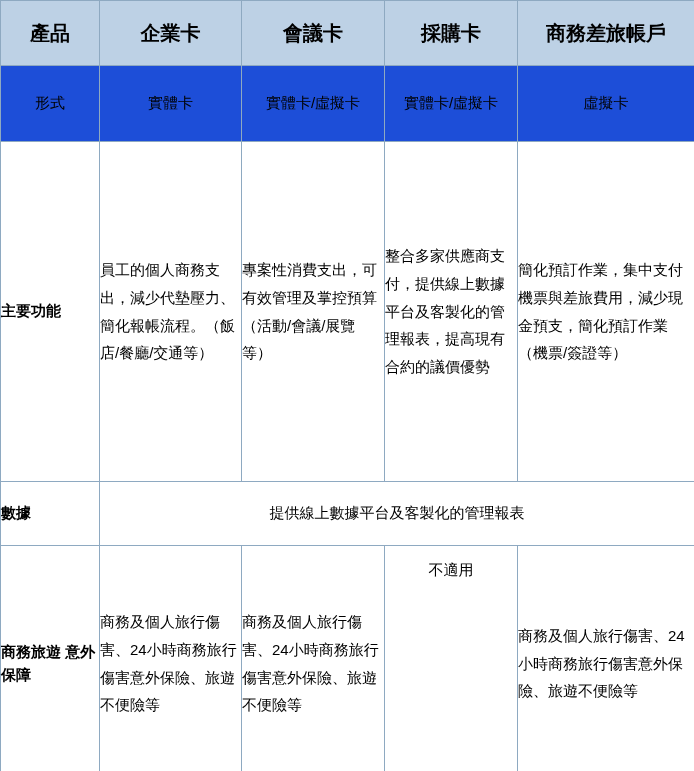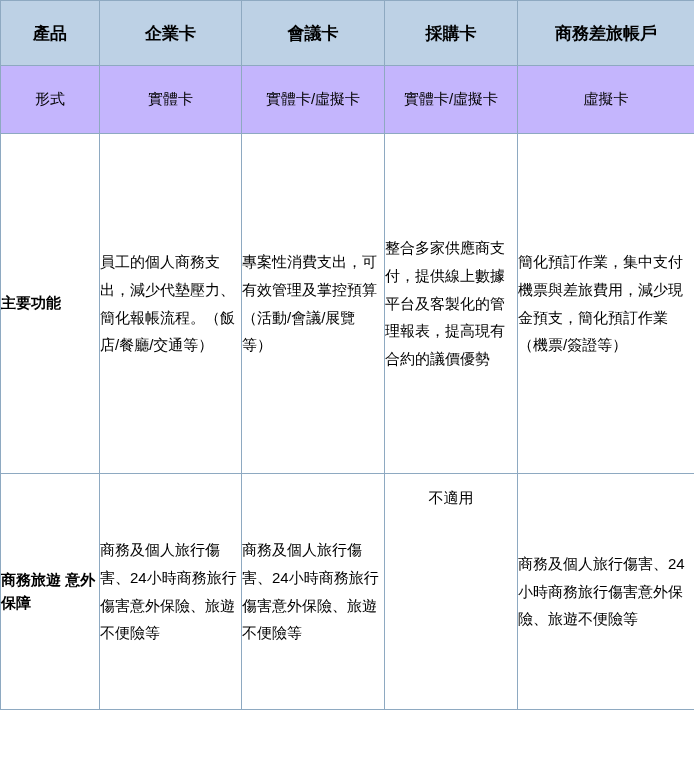--- a/index.html
+++ b/index.html
@@ -36,27 +36,27 @@
   col.c2 { width: 143px; }
   col.c3 { width: 133px; }
   col.c4 { width: 177px; }
 
   
   tr.header-row td {
     background: #bdd1e5;
     height: 65px;
     text-align: center;
     font-weight: bold;
-    font-size: 17px;
+    font-size: 20px;
     color: #000;
   }
   
   tr.form-row td {
-    background: #c4b5fd;
-    height: 68px;
+    background: #1d4ed8;
+    height: 76px;
     font-size: 15px;
     text-align: center;
   }
   tr.form-row td.label-cell {
     font-size: 15px;
     font-weight: normal;
   }
   
   td.label-cell {
     text-align: left;
@@ -122,20 +122,24 @@
       </tr>
 
       <tr class="function-row">
         <td class="label-cell">主要功能</td>
         <td class="body-cell">員工的個人商務支出，減少代墊壓力、簡化報帳流程。（飯店/餐廳/交通等）</td>
         <td class="body-cell">專案性消費支出，可有效管理及掌控預算（活動/會議/展覽等）</td>
         <td class="body-cell">整合多家供應商支付，提供線上數據平台及客製化的管理報表，提高現有合約的議價優勢</td>
         <td class="body-cell">簡化預訂作業，集中支付機票與差旅費用，減少現金預支，簡化預訂作業（機票/簽證等）</td>
       </tr>
 
+      <tr class="data-row">
+        <td class="label-cell">數據</td>
+        <td class="wide-cell" colspan="4">提供線上數據平台及客製化的管理報表</td>
+      </tr>
 
       <tr class="insurance-row">
         <td class="label-cell">商務旅遊
 意外保障</td>
         <td class="body-cell">商務及個人旅行傷害、24小時商務旅行傷害意外保險、旅遊不便險等</td>
         <td class="body-cell">商務及個人旅行傷害、24小時商務旅行傷害意外保險、旅遊不便險等</td>
         <td class="body-cell centered">不適用</td>
         <td class="body-cell">商務及個人旅行傷害、24小時商務旅行傷害意外保險、旅遊不便險等</td>
       </tr>
     </tbody>

